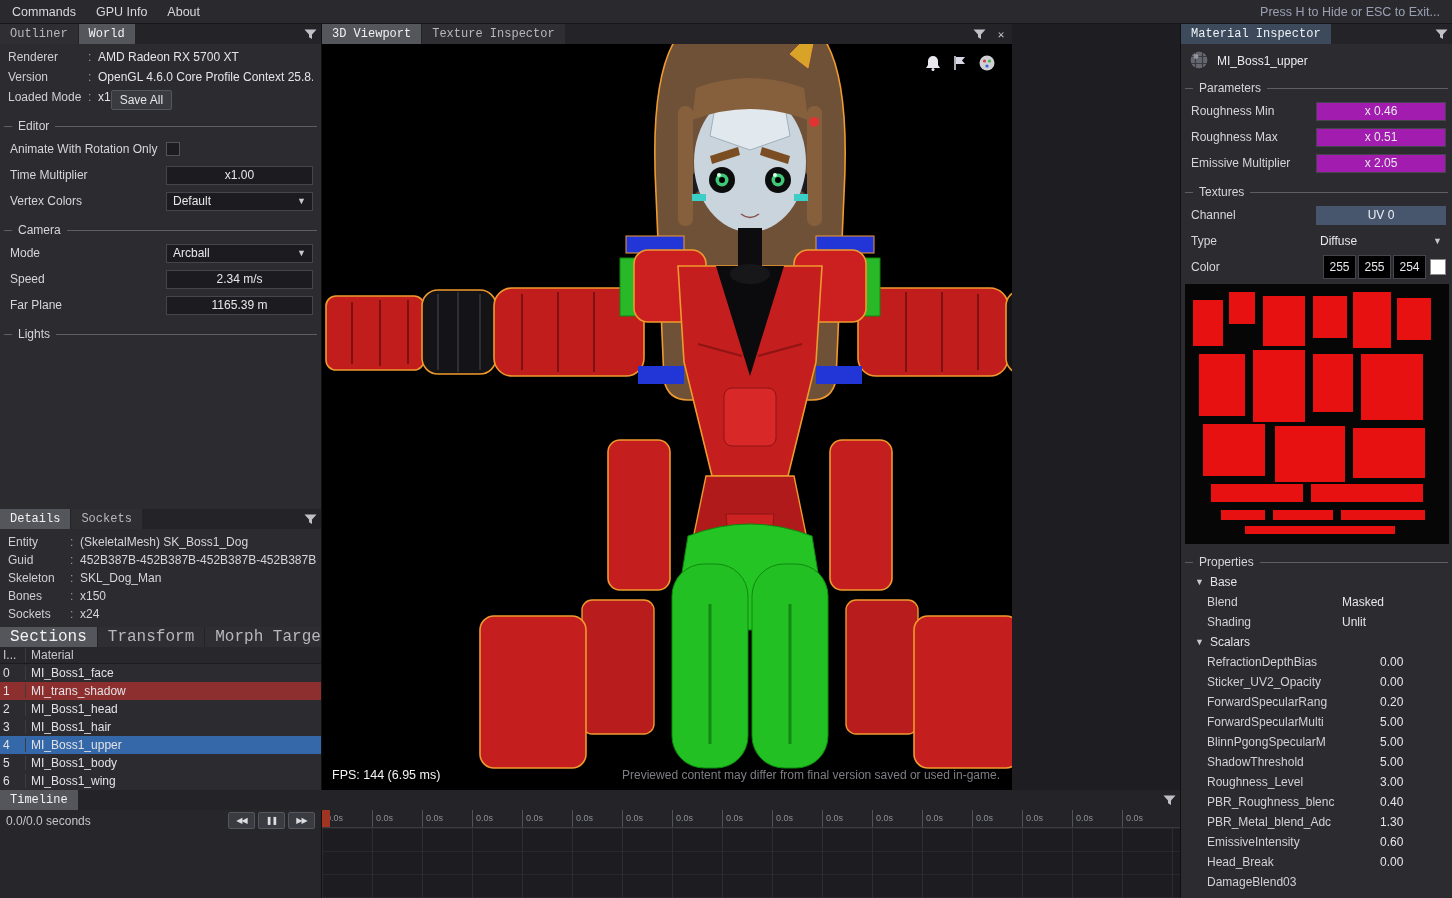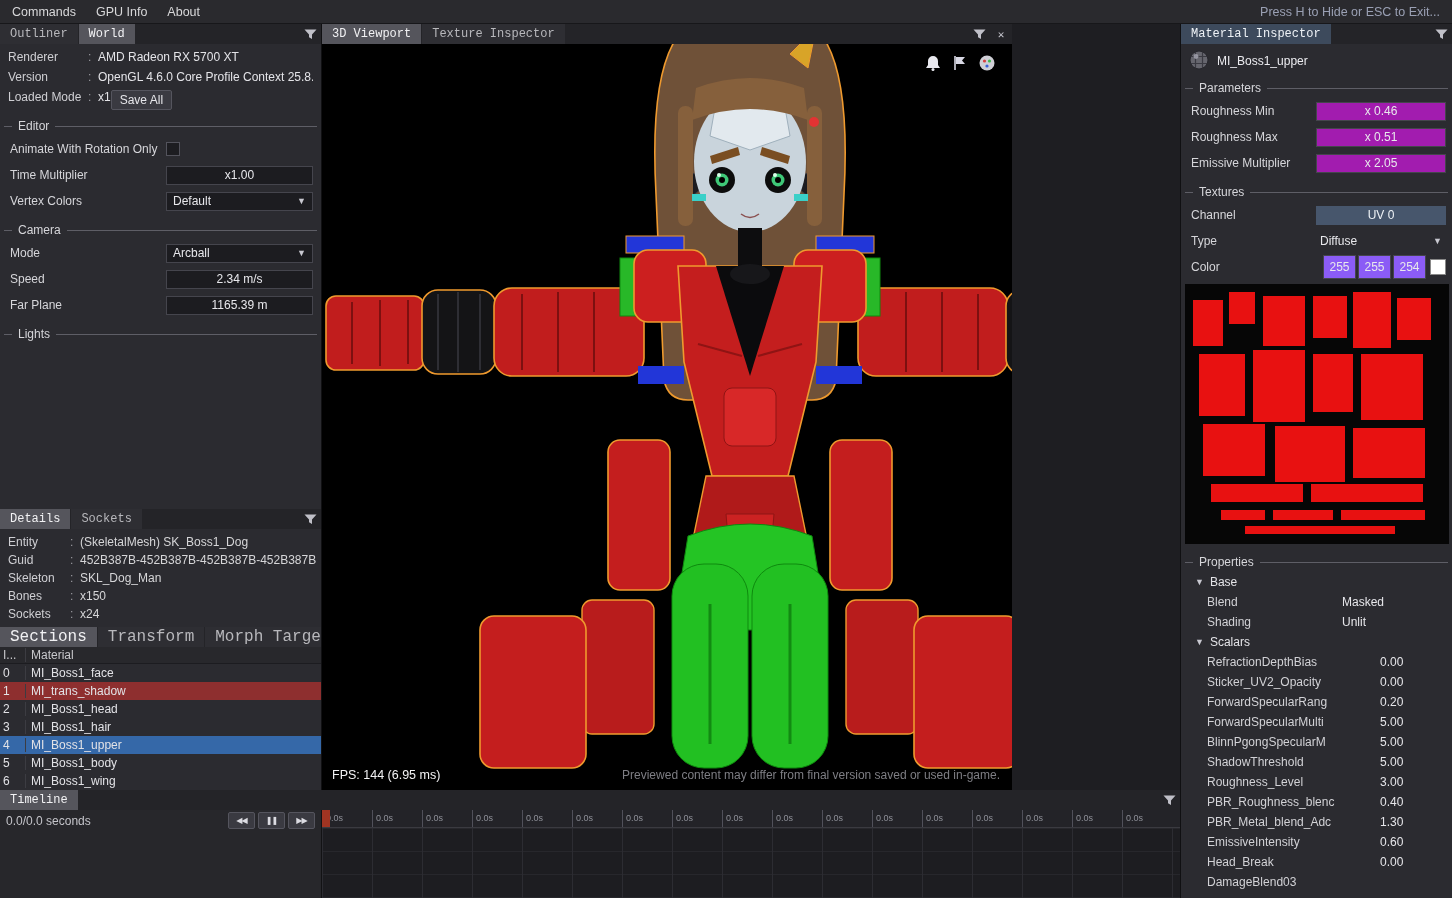--- a/index.html
+++ b/index.html
@@ -73,21 +73,21 @@
   .mi-header { display:flex; align-items:center; gap:8px; height:34px; padding:0 8px; flex:none; }
   .mi-header .nm { color:#ececf0; }
   .pr-row { display:flex; align-items:center; height:26px; padding:0 6px 0 10px; flex:none; }
   .pr-row .lbl { flex:1; color:#d6d6da; }
   .pr-box { width:130px; flex:none; height:19px; background:#a21caf; border:1px solid #45454d;
             display:flex; align-items:center; justify-content:center; color:#e8e8ec; }
   .uv-btn { width:130px; flex:none; height:19px; background:#47566c; display:flex; align-items:center;
             justify-content:center; color:#eef2f6; }
   .pr-drop { width:130px; flex:none; height:19px; display:flex; align-items:center;
              justify-content:space-between; padding:0 4px; color:#e8e8ec; }
-  .num-box { width:33px; height:24px; background:#8b5cf6; border:1px solid #45454d; display:flex;
+  .num-box { width:33px; height:24px; background:#000000; border:1px solid #45454d; display:flex;
              align-items:center; justify-content:center; margin-left:2px; color:#e8e8ec; }
   .swatch { width:16px; height:16px; background:#ffffff; border:1px solid #888; margin-left:4px; }
   .tex-preview { width:264px; height:260px; margin:4px 4px 2px 4px; background:#050505; flex:none; }
 
   .tree { display:flex; flex-direction:column; overflow:hidden; }
   .tree-head { display:flex; align-items:center; gap:6px; height:20px; padding-left:14px; color:#e4e4e8; flex:none; }
   .tree-head .arr { font-size:9px; color:#c8c8d0; }
   .tree-kv { display:flex; align-items:center; height:20px; padding-left:26px; flex:none; }
   .tree-kv .tk { flex:1; color:#d2d2d6; white-space:nowrap; overflow:hidden; }
   .tree-kv .tv { width:72px; flex:none; text-align:left; padding-right:22px; color:#e6e6ea; }

